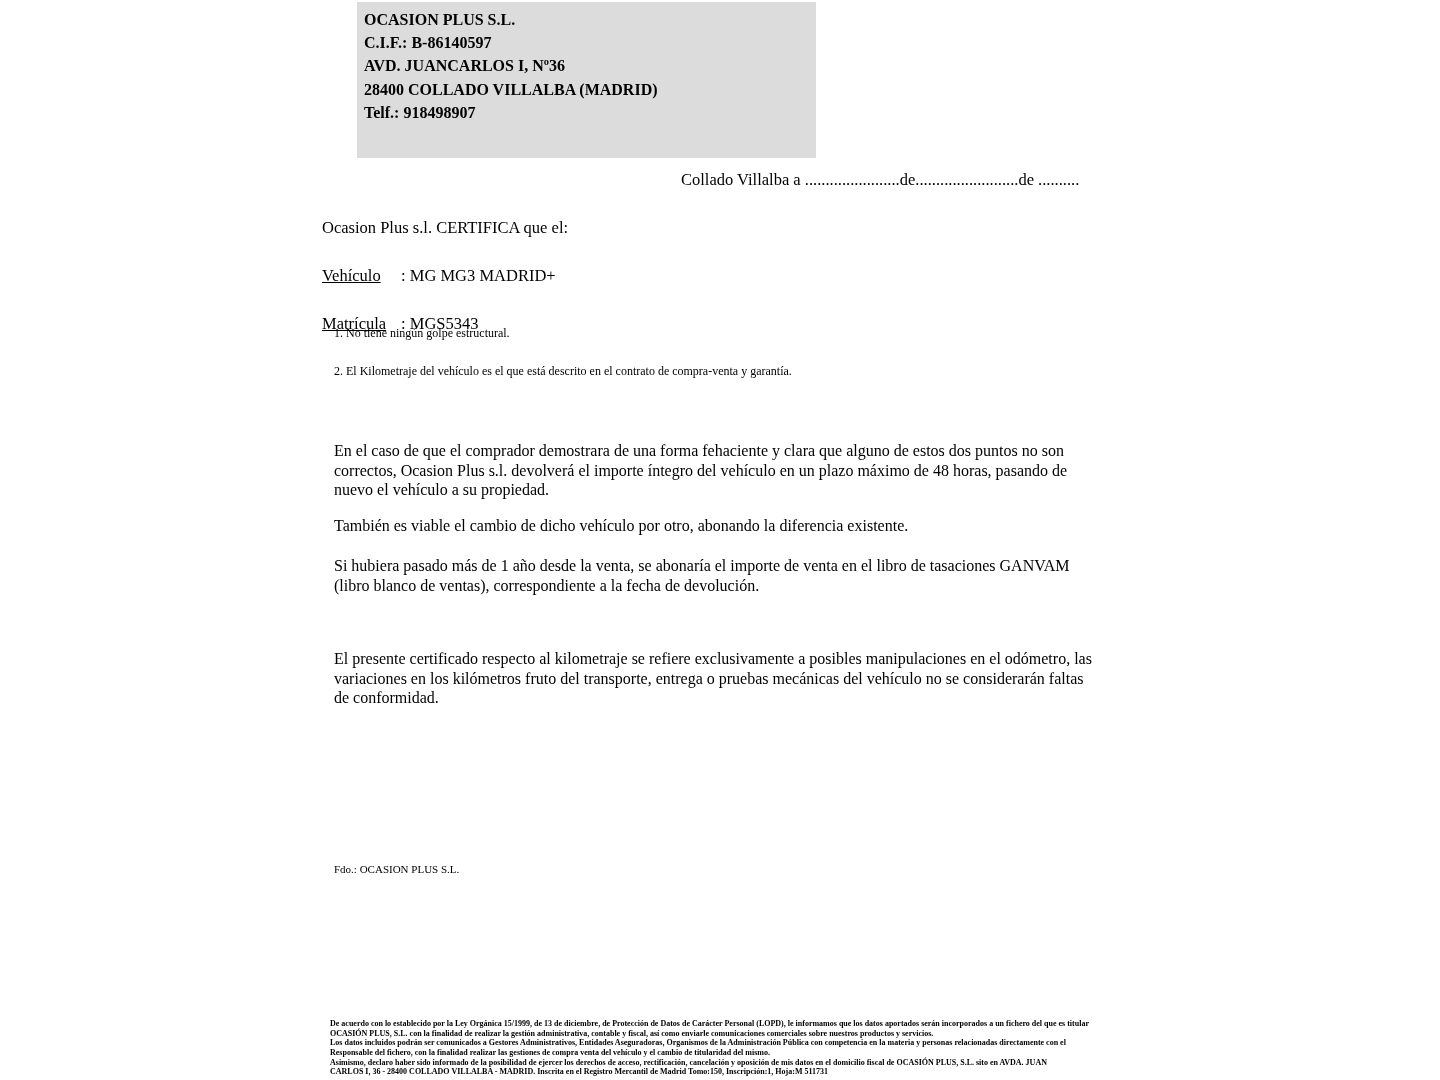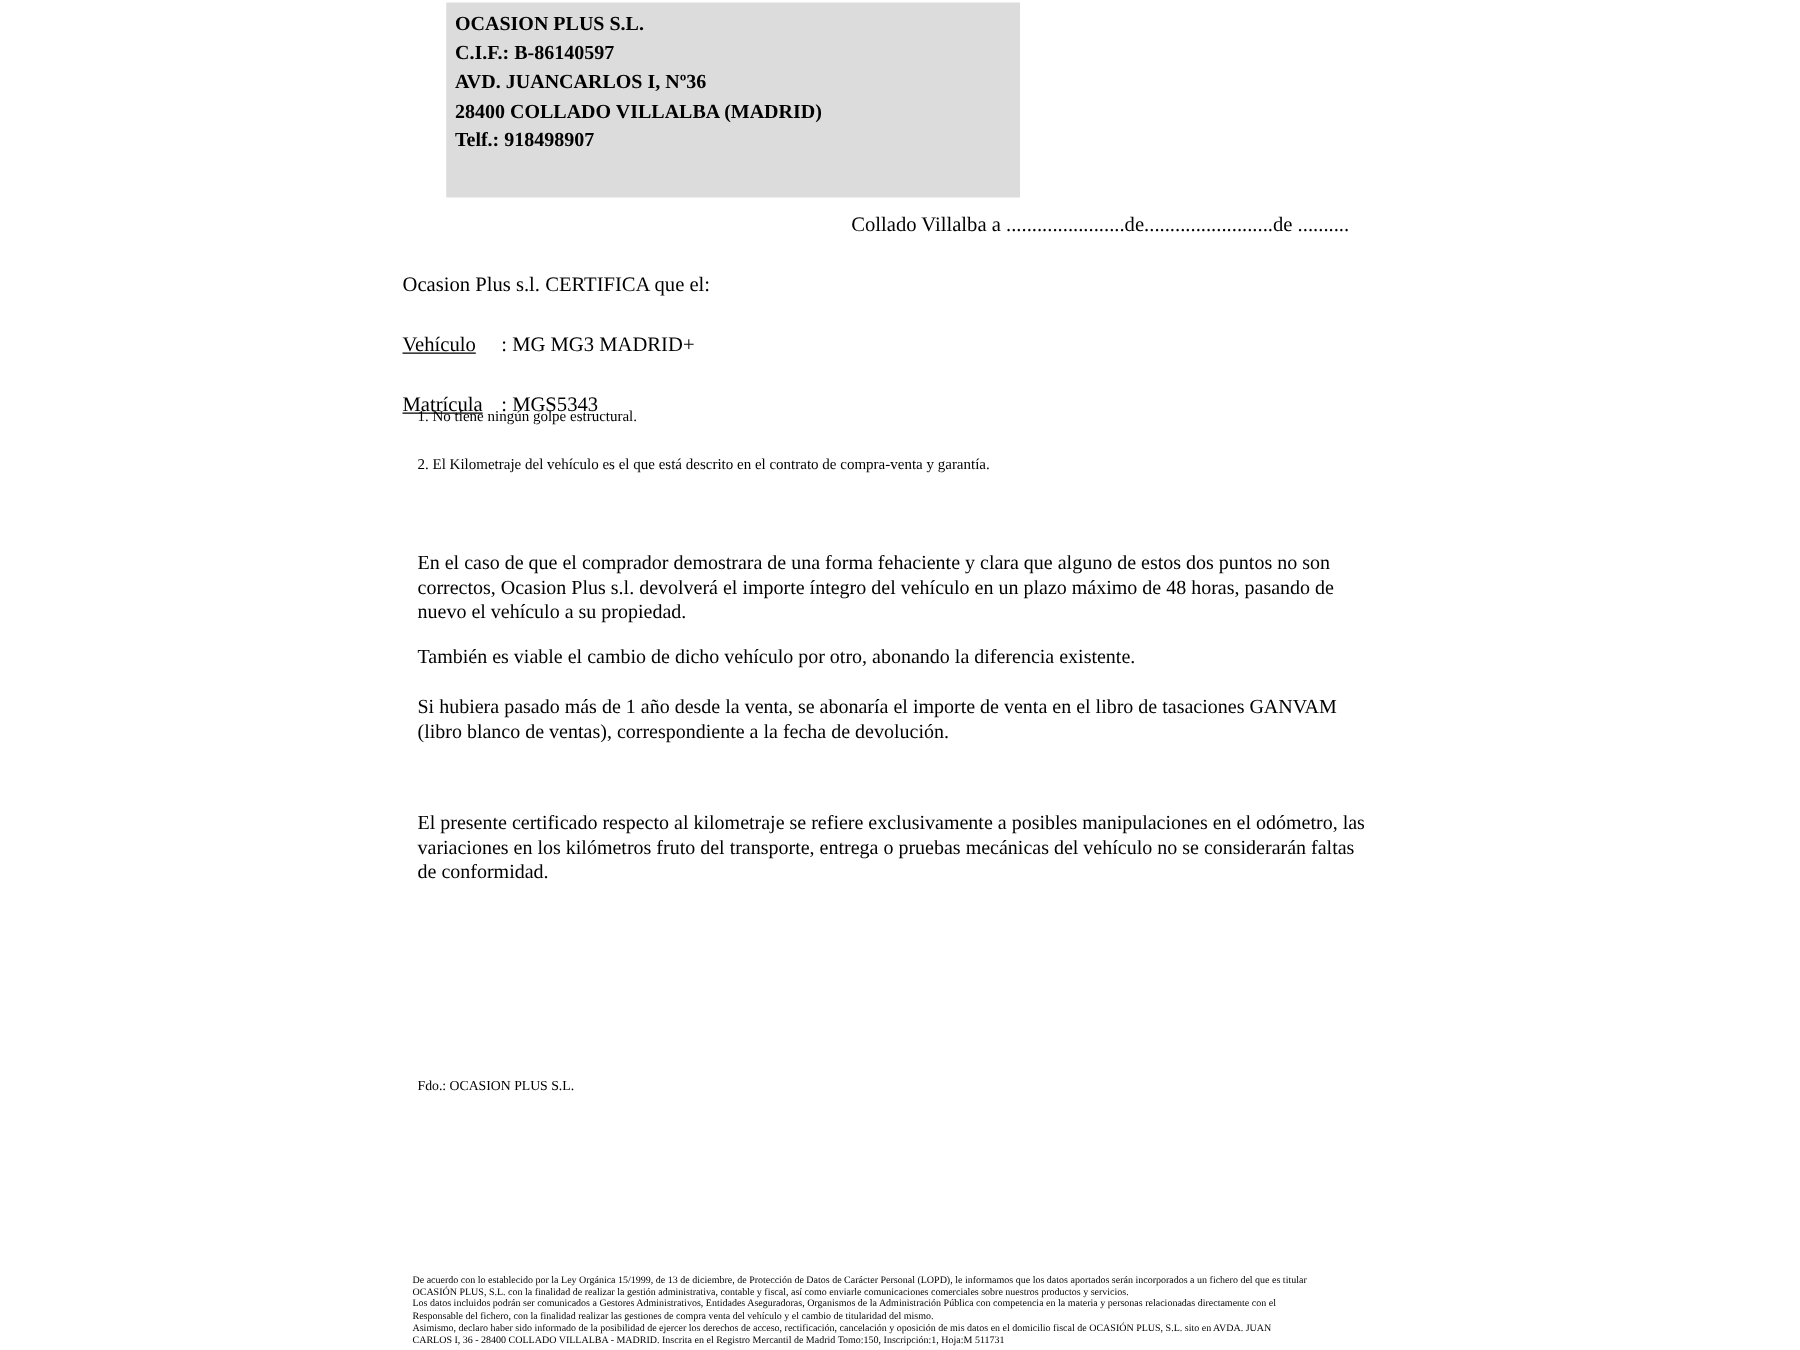--- a/index.html
+++ b/index.html
@@ -78,21 +78,21 @@
     font-size: 11px;
     white-space: nowrap;
   }
   .legal {
     position: absolute;
     left: 330px;
     top: 1019px;
     font-size: 8px;
     line-height: 9.65px;
   }
-  .legal .lline { white-space: nowrap; }
+  .legal .lline { white-space: nowrap; font-weight: bold; }
 </style>
 </head>
 <body>
 
 <div class="page">
 
   <div class="header-box">
     <div class="hline">OCASION PLUS S.L.</div>
     <div class="hline">C.I.F.: B-86140597</div>
     <div class="hline">AVD. JUANCARLOS I, Nº36</div>

